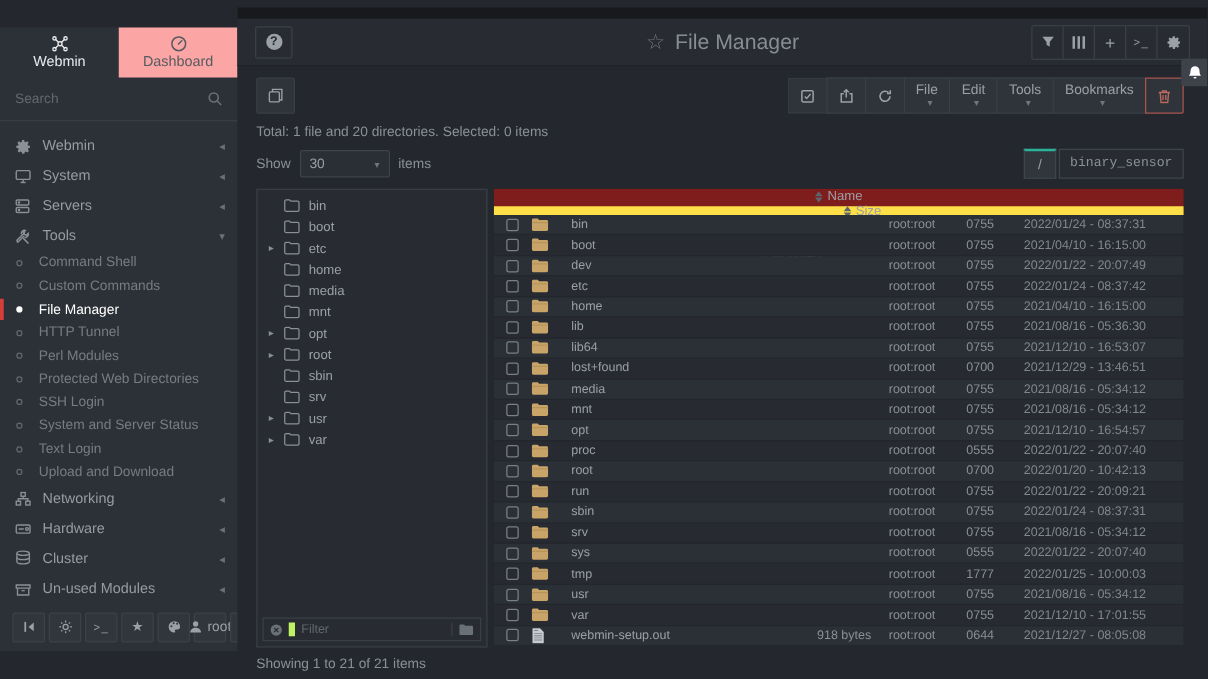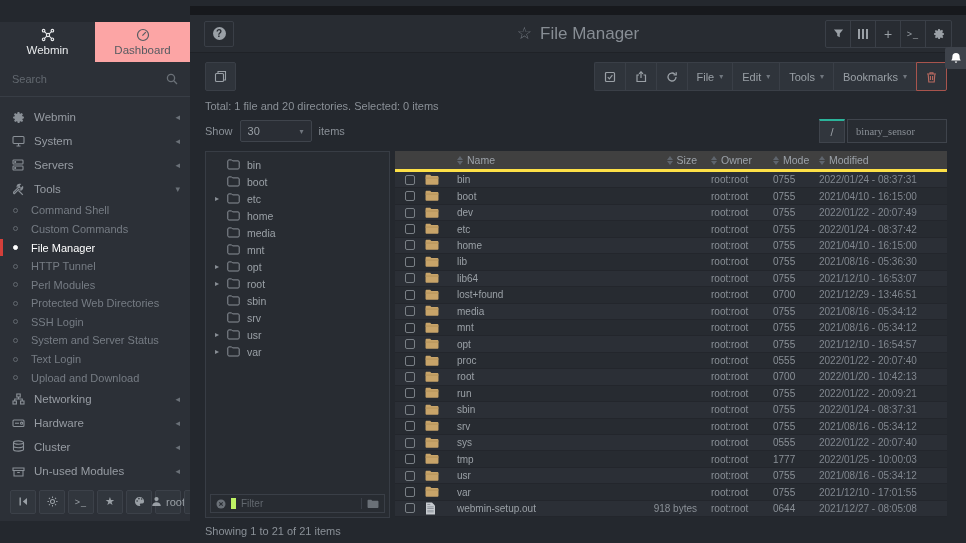--- a/index.html
+++ b/index.html
@@ -47,49 +47,49 @@
   .page-title { font-size:17px; color:#878d94; }
   .header-actions { margin-left:auto; display:flex; border:1px solid #3a3f47; border-radius:2px; position:relative; z-index:2; }
   .ha-btn { width:25px; height:26px; display:flex; align-items:center; justify-content:center; color:#9aa0a6; border-right:1px solid #3a3f47; cursor:pointer; font-size:12px; }
   .ha-btn:last-child { border-right:none; }
   .bars-ic { display:flex; gap:2px; }
   .bars-ic i { width:2px; height:10px; background:#9aa0a6; }
   .bell-tab { position:absolute; right:0; top:41px; width:21px; height:22px; background:#3e434b; border-radius:3px 0 0 3px; display:flex; align-items:center; justify-content:center; z-index:3; cursor:pointer; color:#fff; }
 
   .content { flex:1; padding:9px 19px 0 15px; display:flex; flex-direction:column; }
   .toolbar-row { display:flex; align-items:flex-start; }
-  .tb-btn { height:29px; background:#2f343b; border:1px solid #3a3f47; color:#9aa0a6; display:flex; align-items:center; justify-content:center; font-size:11px; cursor:pointer; padding:0 9px; }
+  .tb-btn { height:29px; background:#2f343b; border:1px solid #3a3f47; color:#9aa0a6; display:flex; align-items:center; justify-content:center; font-size:11px; cursor:pointer; padding:0 9px;flex-direction:column; }
   .copy-btn { width:31px; border-radius:2px; }
   .toolbar-group { margin-left:auto; display:flex; }
   .toolbar-group .tb-btn { border-right-width:0; }
   .toolbar-group .tb-btn:first-child { border-radius:2px 0 0 2px; }
   .toolbar-group .tb-btn.trash { border:1px solid #a8544d; border-radius:0 2px 2px 0; color:#ba6a61; }
   .menu-caret { font-size:8px; margin-left:5px; color:#70767e; }
   .summary { margin-top:9px; font-size:11px; color:#8a9097; }
   .controls-row { margin-top:7px; display:flex; align-items:center; }
   .show-label, .items-label { font-size:11px; color:#8a9097; }
   .show-select { width:72px; height:22px; margin:0 7px; background:#2a2e35; border:1px solid #3f444c; border-radius:2px; display:flex; align-items:center; justify-content:space-between; padding:0 7px; color:#9aa0a6; cursor:pointer; }
   .show-select .menu-caret { margin:0; }
   .path-group { margin-left:auto; display:flex; }
   .root-btn { width:26px; height:24px; background:#31363d; border:1px solid #3f444c; border-top:2px solid #2bb39a; color:#9aa0a6; display:flex; align-items:center; justify-content:center; cursor:pointer; font-size:11px; }
-  .path-input { width:100px; height:24px; margin-left:2px; background:#282c32; border:1px solid #3f444c; color:#8a9097; font-size:10.5px; padding:0 8px; font-family:Liberation Serif, serif; outline:none; }
+  .path-input { width:100px; height:24px; margin-left:2px; background:#282c32; border:1px solid #3f444c; color:#8a9097; font-size:10.5px; padding:0 8px; font-family:Liberation Mono, monospace; outline:none; }
 
   .panels { margin-top:8px; display:flex; gap:5px; height:367px; }
   .tree-panel { width:185px; min-width:185px; background:#282c32; border:1px solid #383d45; position:relative; padding-top:4px; overflow:hidden; }
   .tree-item { height:17px; display:flex; align-items:center; padding-left:9px; cursor:pointer; color:#9aa0a6; }
   .tree-exp { width:12px; font-size:8px; color:#8a9097; }
   .tree-folder { width:20px; display:flex; color:#8a9097; }
   .tree-label { font-size:10.5px; }
   .filterbar { position:absolute; left:4px; right:4px; bottom:4px; height:19px; border:1px solid #3a3f47; display:flex; align-items:center; padding:0 5px; color:#6a7077; background:#282c32; }
   .filter-x { display:flex; margin-right:5px; }
   .filter-ph { flex:1; font-size:10px; color:#62686f; border-left:5px solid #bef264; padding-left:5px; }
   .filter-div { width:1px; height:11px; background:#3a3f47; margin:0 5px; }
 
   .table-panel { flex:1; display:flex; flex-direction:column; overflow:hidden; }
-  .thead { height:21px; background:#404040; display:flex; align-items:center; border-bottom:3px solid #fde047; }
+  .thead { height:21px; background:#7f1d1d; display:flex; align-items:center; border-bottom:7px solid #fde047;flex-direction:column; }
   .th { display:flex; align-items:center; gap:4px; color:#9ba1a8; font-size:10.5px; }
   .sort { display:flex; flex-direction:column; gap:1px; }
   .sort i { width:0; height:0; border-left:3px solid transparent; border-right:3px solid transparent; }
   .sort .up { border-bottom:4px solid #5f656d; }
   .sort .down { border-top:4px solid #5f656d; }
   .tbody { flex:1; overflow:hidden; }
   .trow { height:16.45px; display:flex; align-items:center; border-bottom:1px solid #23262c; cursor:pointer; }
   .trow.odd { background:#2b2f36; }
   .trow.even { background:#272b31; }
   .c-check { width:30px; display:flex; justify-content:center; }

